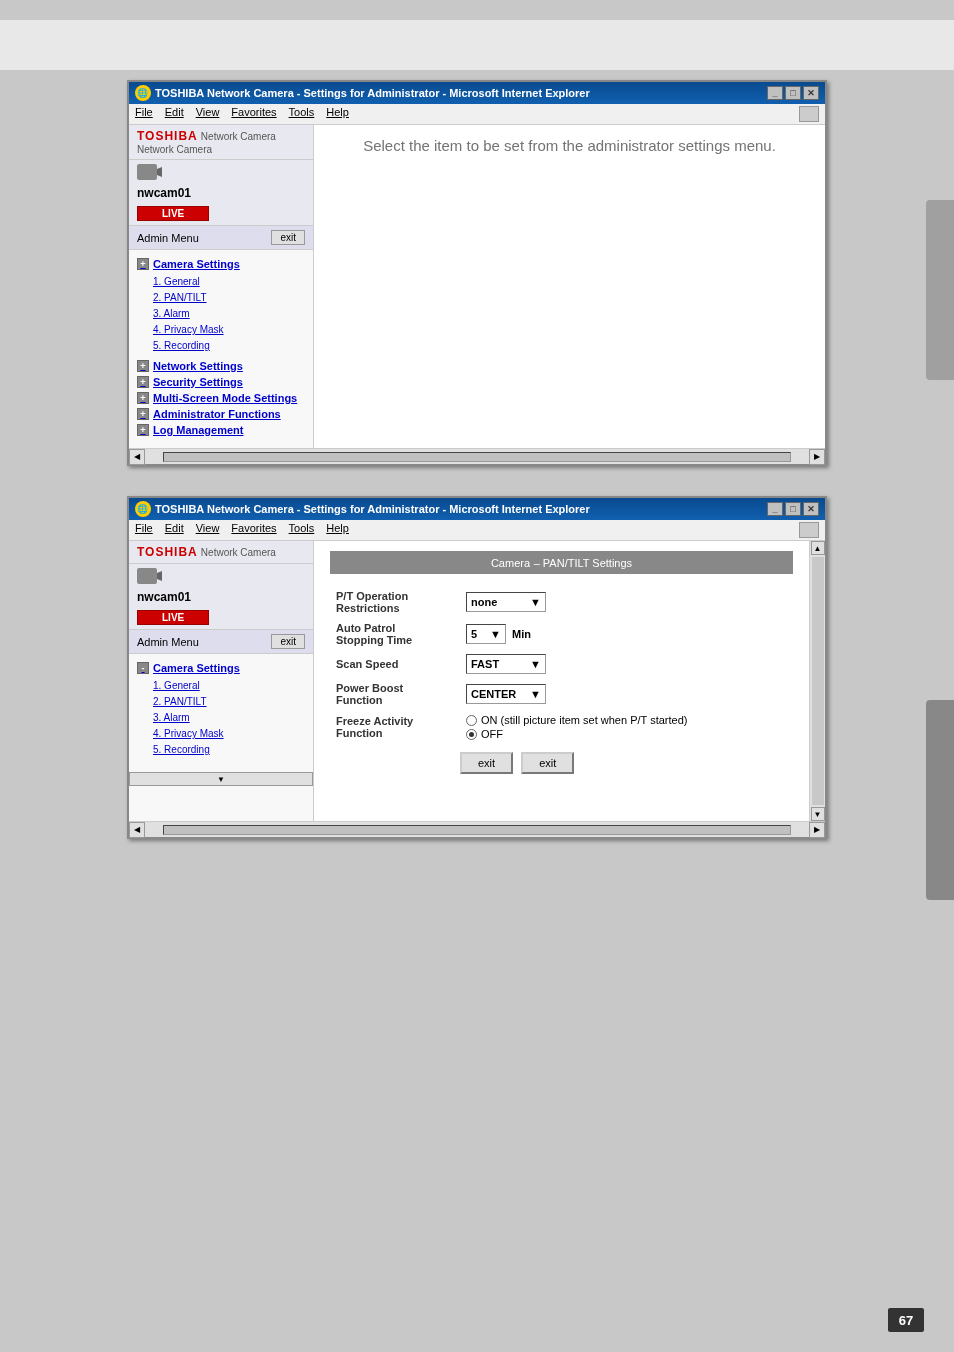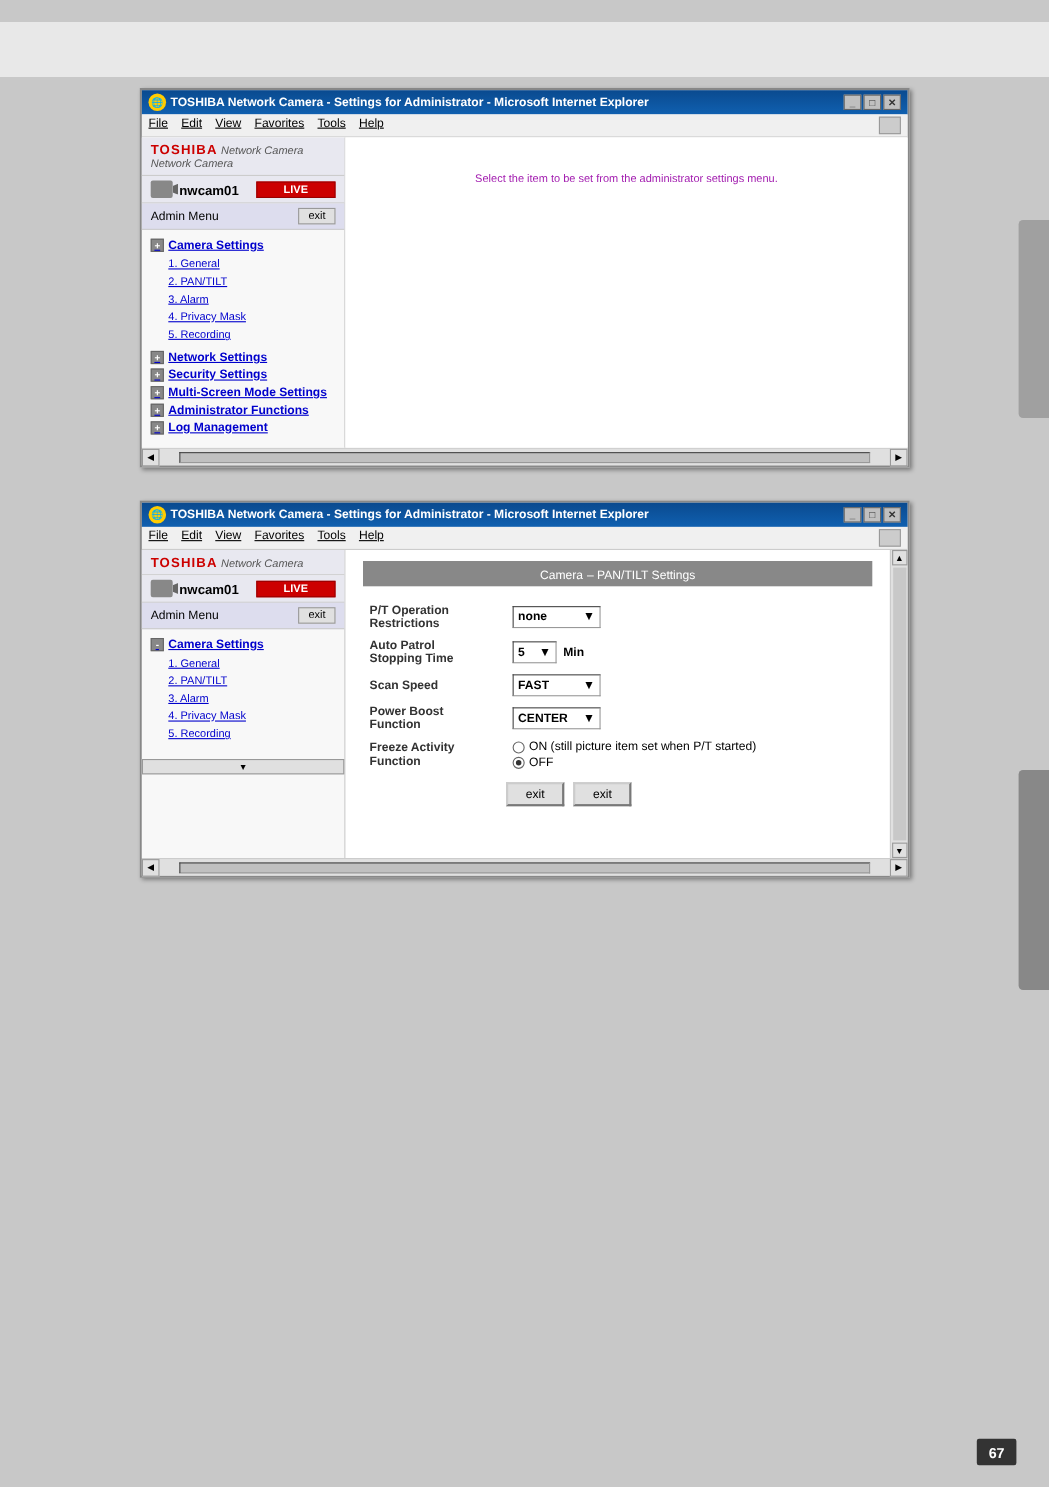--- a/index.html
+++ b/index.html
@@ -153,32 +153,32 @@
     }
 
     .toshiba-logo {
       font-size: 12px;
       font-weight: bold;
       color: #cc0000;
       letter-spacing: 1px;
     }
 
     .toshiba-sub {
-      font-style: italic;
       font-size: 10px;
       color: #555;
     }
 
     .sidebar-user-row {
       display: flex;
-      align-items: flex-end;
+      align-items: flex-start;
       gap: 6px;
       padding: 4px 8px;
       background: #e8e8f0;
       border-bottom: 1px solid #ccc;
+      flex-direction: column;
     }
 
     .camera-icon {
       width: 20px;
       height: 16px;
       background: #888;
       border-radius: 2px;
       position: relative;
     }
 
@@ -269,23 +269,22 @@
     }
 
     
     .main-content {
       flex: 1;
       padding: 12px;
       background: white;
     }
 
     .welcome-text {
-      font-size: 10px;
-      color: #a21caf;
-      margin-top: 20px;
+      font-size: 15px;
+      color: #737373;
       text-align: center;
     }
 
     
     .browser-scrollbar {
       height: 16px;
       background: #e0e0e0;
       border-top: 1px solid #ccc;
       display: flex;
       align-items: center;

